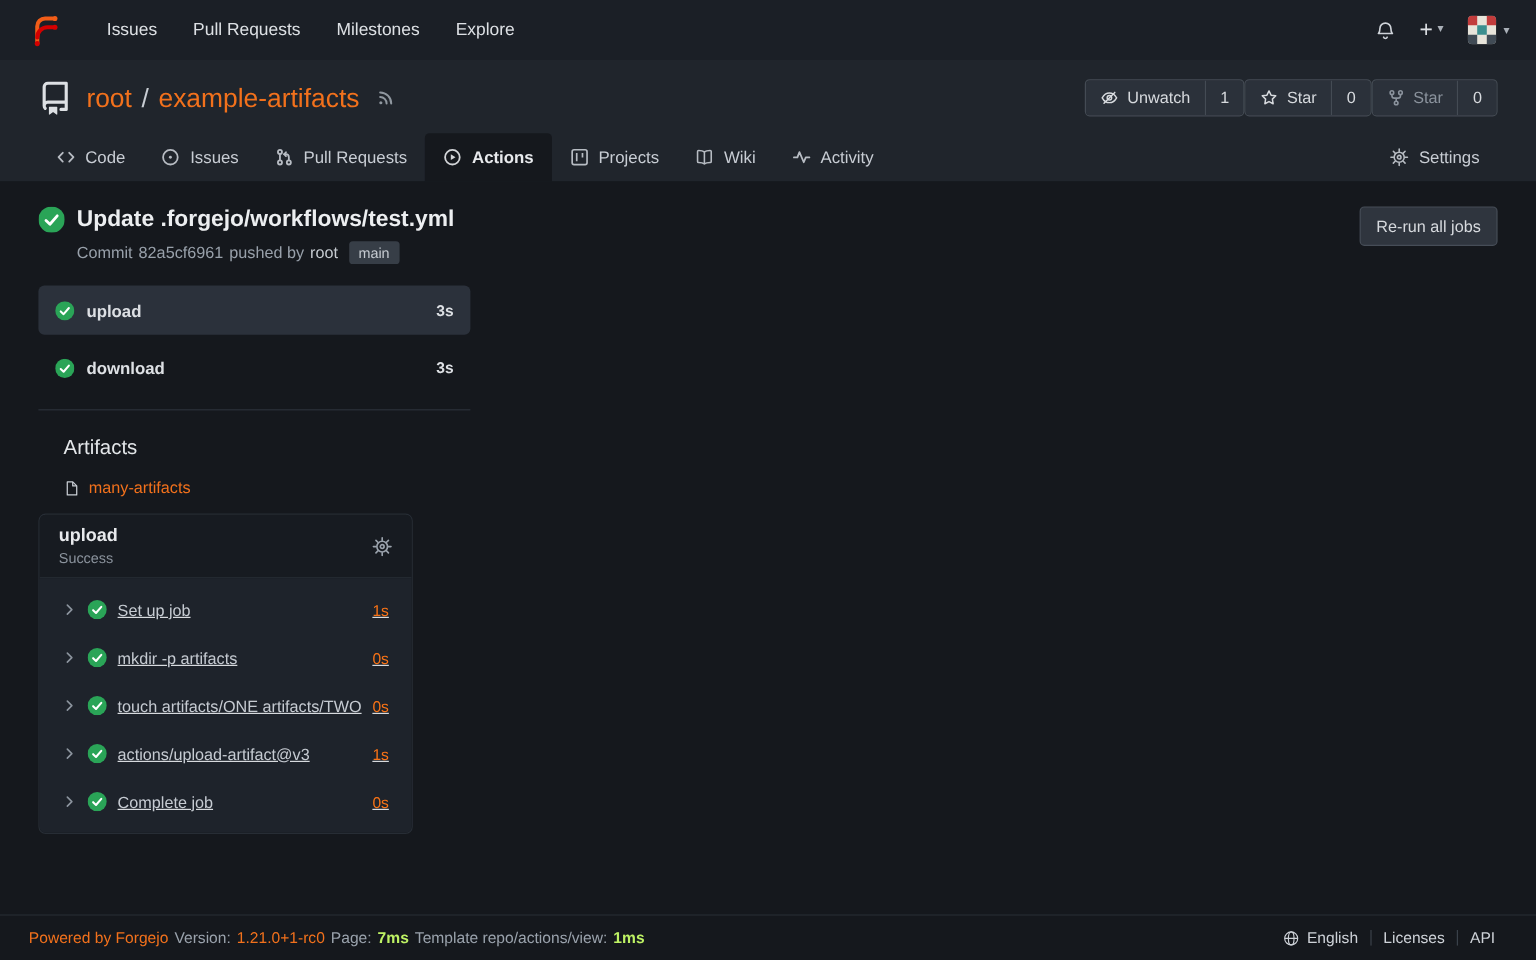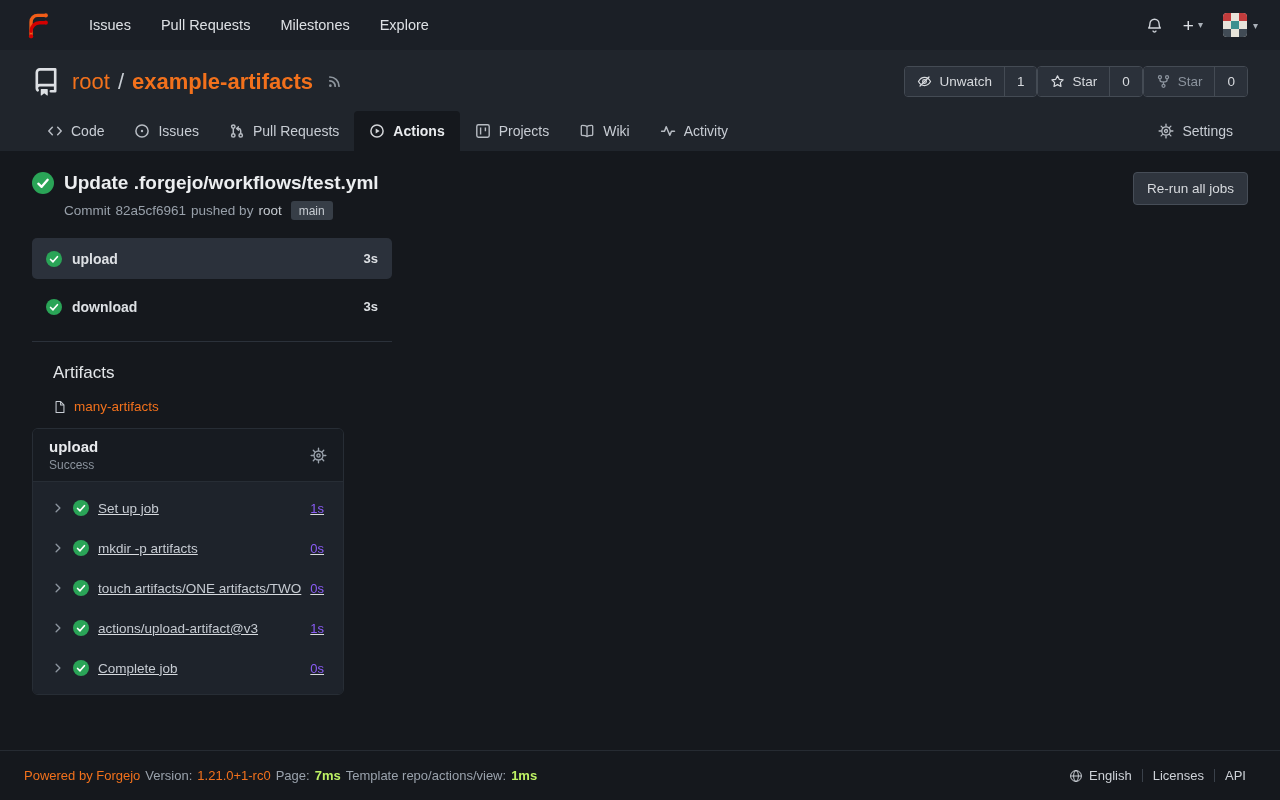--- a/index.html
+++ b/index.html
@@ -25,21 +25,21 @@
   .plus-group{display:flex;align-items:center;gap:4px;font-size:19px;cursor:pointer;color:#dde0e4;line-height:1;}
   .caret{font-size:10px;color:#aab0b8;}
   .avatar-group{display:flex;align-items:center;gap:6px;cursor:pointer;}
   .avatar{width:24px;height:24px;border-radius:4px;overflow:hidden;display:block;}
 
   
   .repo-header{background:#20252c;padding:16px 32px 0;flex-shrink:0;}
   .repo-title-row{display:flex;align-items:center;gap:12px;}
   .repo-title{font-size:22px;font-weight:400;color:#c8cdd4;display:flex;align-items:center;gap:8px;}
   .repo-title a{color:var(--accent-orange);cursor:pointer;}
-  .repo-title .repo-name{font-weight:700;text-align:right;}
+  .repo-title .repo-name{font-weight:400;text-align:right;}
   .rss{display:flex;color:#8f979f;cursor:pointer;margin-left:2px;}
   .repo-actions{margin-left:auto;display:flex;}
   .btn-group{display:flex;border:1px solid #444b54;border-radius:4px;overflow:hidden;}
   .btn-group .btn{display:flex;align-items:center;gap:7px;background:#2b313a;border:none;color:#d7dade;font-size:13.5px;padding:7px 12px;cursor:pointer;font-family:inherit;}
   .btn-group .btn.muted{color:#8b939d;}
   .btn-group .count{background:#2b313a;border:none;border-left:1px solid #444b54;color:#d7dade;font-size:13.5px;padding:7px 12px;cursor:pointer;font-family:inherit;}
 
   
   .tabs{display:flex;align-items:flex-end;margin-top:14px;}
   .tab{display:flex;align-items:center;gap:8px;padding:12px 15px;font-size:14px;color:#c8cdd4;cursor:pointer;border-radius:4px 4px 0 0;}
@@ -72,24 +72,24 @@
   
   .right-col{flex:1;border:1px solid #272d35;border-radius:6px;overflow:hidden;}
   .jd-header{background:#171b21;display:flex;align-items:center;padding:9px 16px;border-bottom:1px solid #272d35;}
   .jd-title{font-size:15px;font-weight:700;color:#e8eaed;}
   .jd-status{font-size:12px;color:#8b939d;margin-top:3px;}
   .jd-gear{margin-left:auto;color:#9aa2ac;cursor:pointer;display:flex;}
   .steps{background:#1e232b;padding:6px 0;text-decoration:underline;}
   .step{display:flex;align-items:center;gap:9px;height:40px;padding:0 19px;cursor:pointer;}
   .step-chevron{color:#8b939d;display:flex;}
   .step-name{color:#c6cbd2;font-size:13.5px;}
-  .step-duration{margin-left:auto;color:#8b5cf6;font-size:13px;}
-
-  
-  .footer{height:50px;border-top:1px solid #262b32;display:flex;align-items:center;padding:0 24px;font-size:13px;color:#9aa2ac;flex-shrink:0;background:#15181d;}
+  .step-duration{margin-left:auto;color:#f97316;font-size:13px;}
+
+  
+  .footer{height:38px;border-top:1px solid #262b32;display:flex;align-items:center;padding:0 24px;font-size:13px;color:#9aa2ac;flex-shrink:0;background:#15181d;}
   .footer a{color:var(--accent-orange);cursor:pointer;}
   .footer .strong{color:#bef264;font-weight:700;}
   .footer-left{display:flex;align-items:center;gap:5px;white-space:nowrap;}
   .footer-right{margin-left:auto;display:flex;align-items:center;}
   .footer-right .flink{color:#ced2d8;padding:0 10px;display:flex;align-items:center;gap:6px;cursor:pointer;}
   .footer-right .divider{width:1px;height:13px;background:#3a414a;}
 </style>
 </head>
 <body>
 

